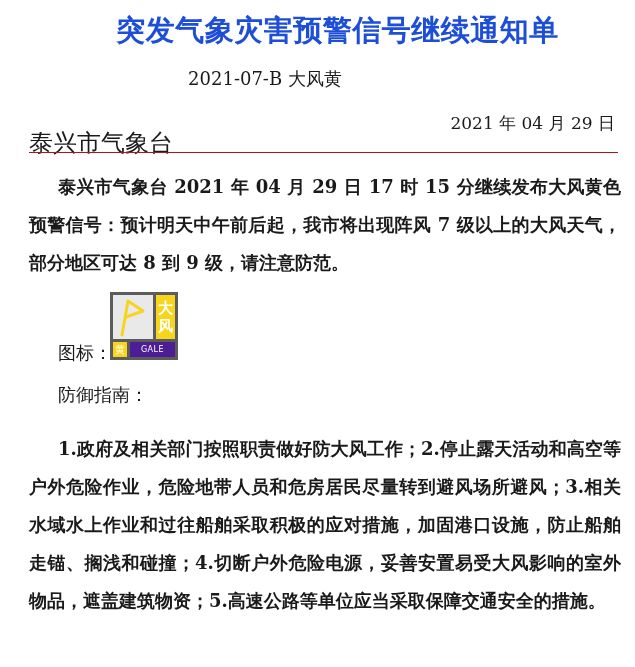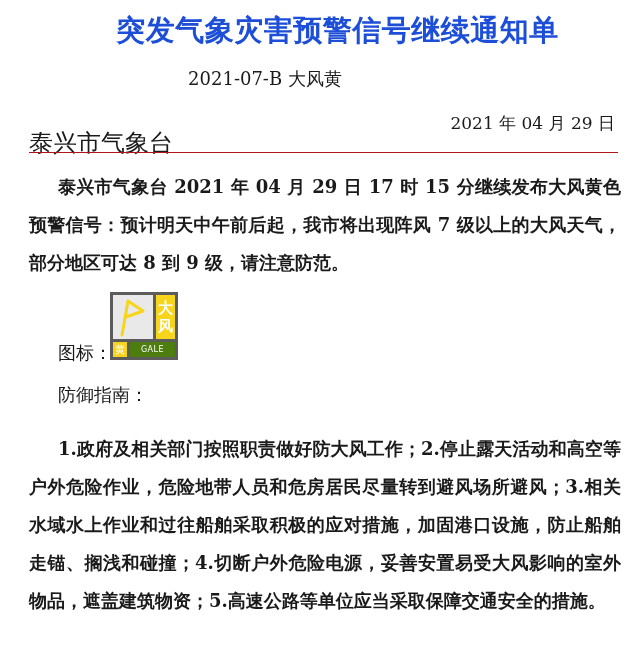--- a/index.html
+++ b/index.html
@@ -126,21 +126,21 @@
     color: #ffffff;
     font-family: "DejaVu Sans", "Liberation Sans", sans-serif;
     font-size: 10px;
     line-height: 15px;
     text-align: center;
   }
   .warn-icon .en-box {
     position: absolute;
     left: 20px; top: 50px;
     width: 45px; height: 15px;
-    background: #4d7c0f;
+    background: #4c1d95;
     color: #ffffff;
     font-family: "DejaVu Sans", "Liberation Sans", sans-serif;
     font-size: 8px;
     line-height: 15px;
     text-align: center;
     letter-spacing: 0.5px;
   }
   .defense-heading {
     position: absolute;
     top: 382px;

